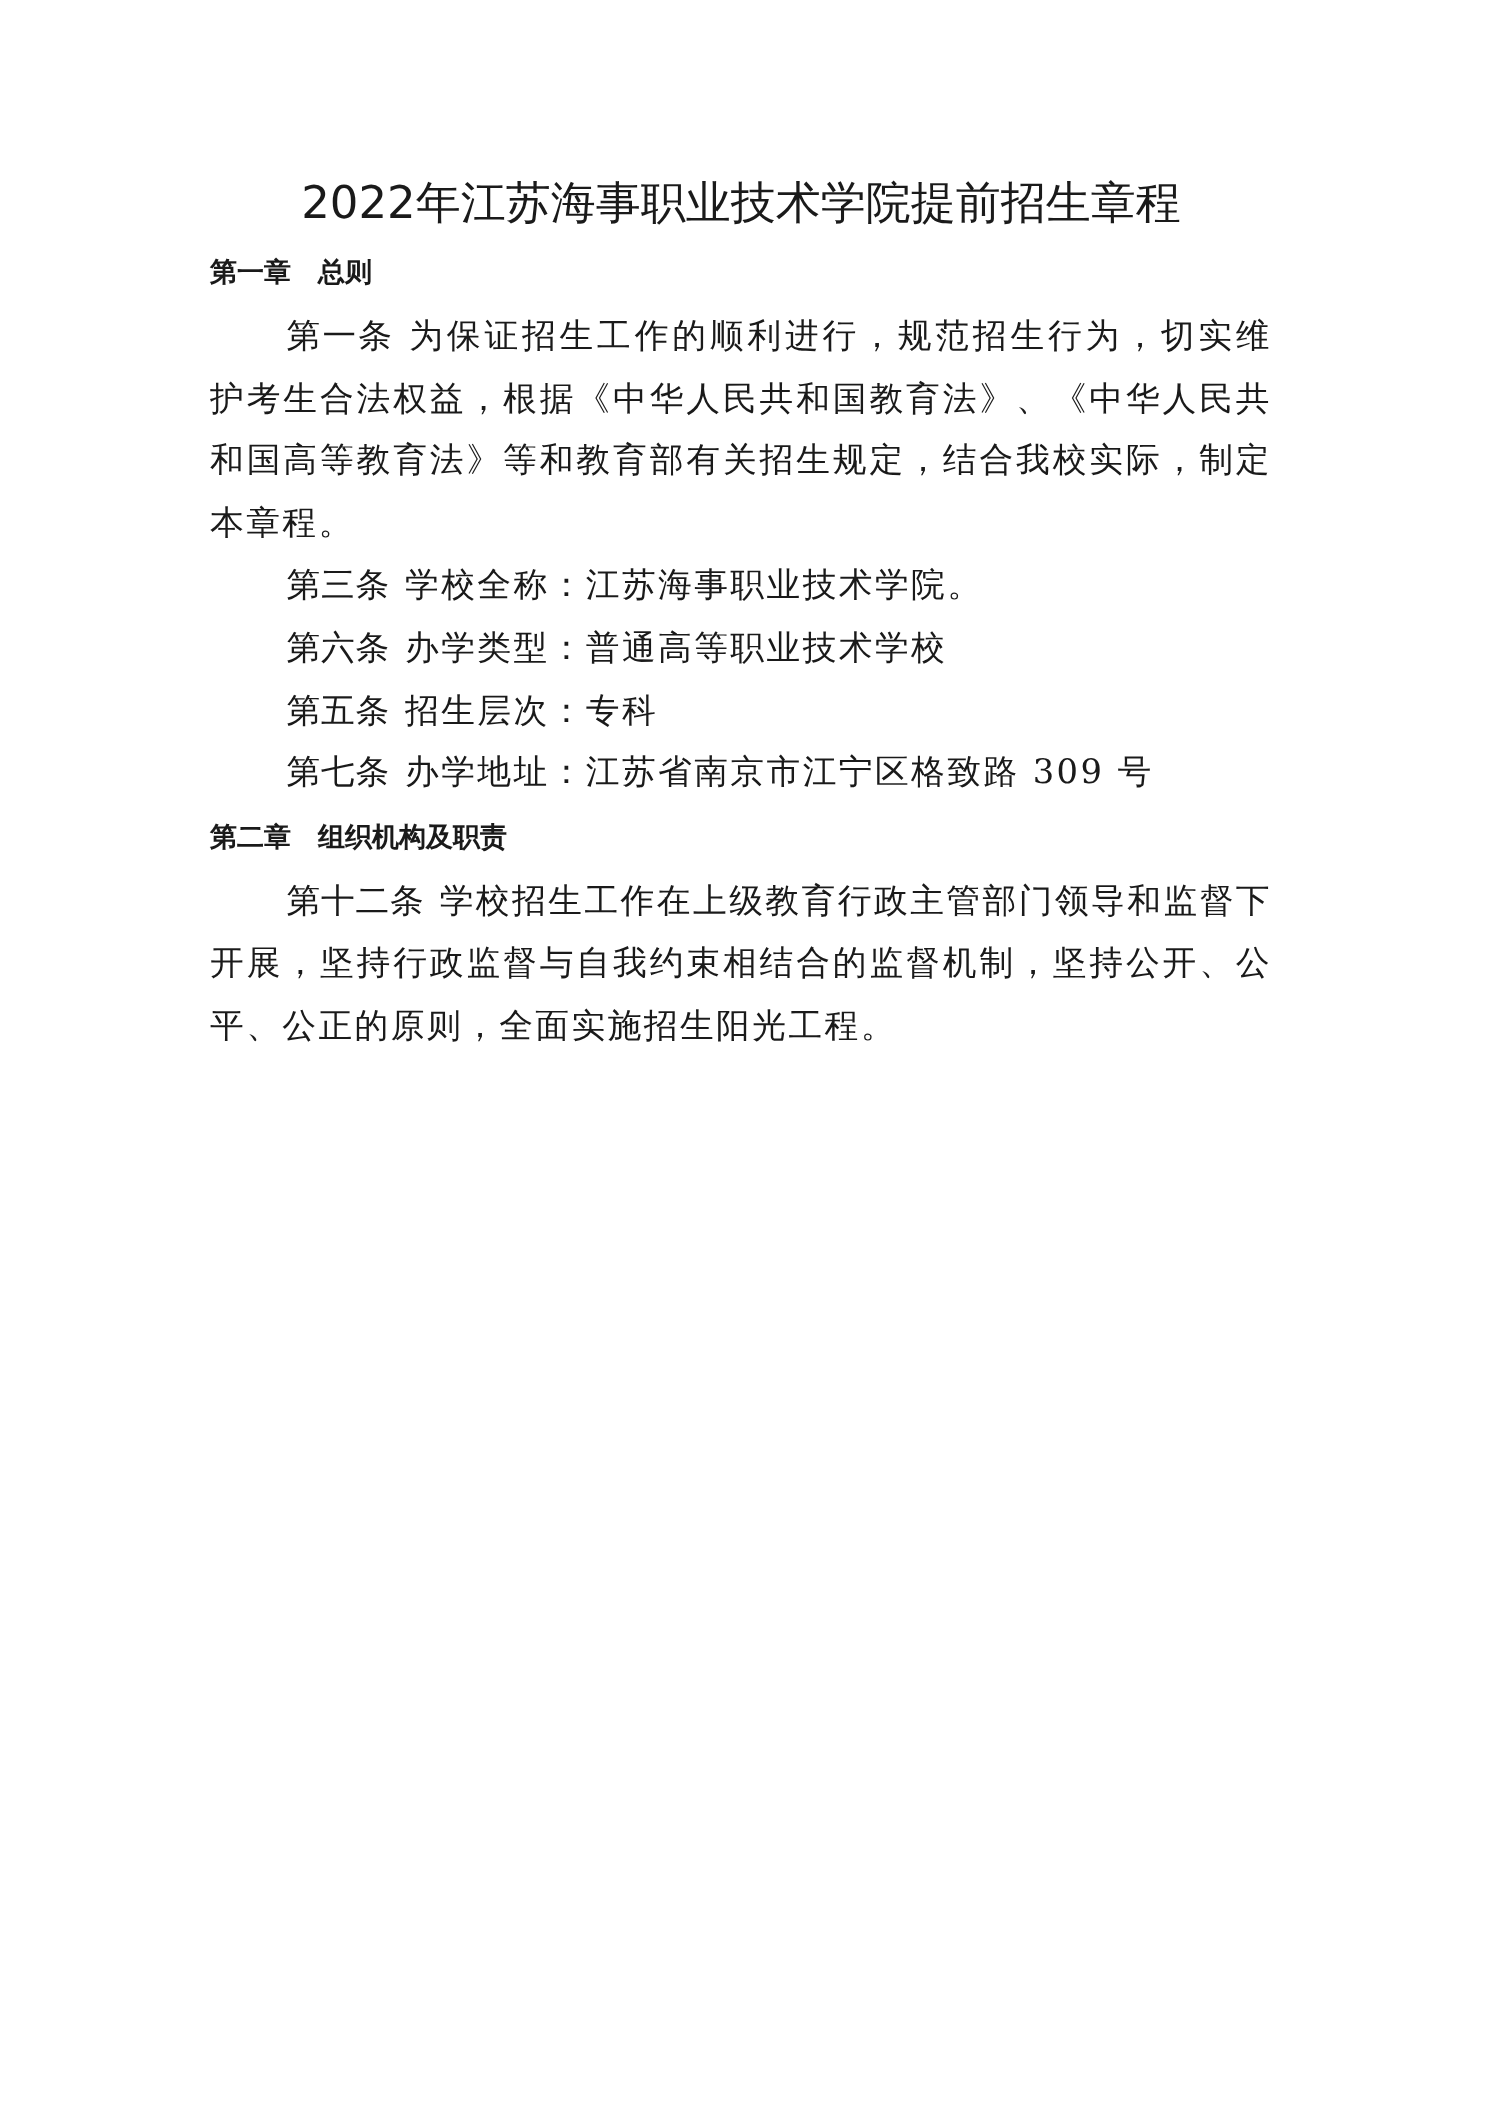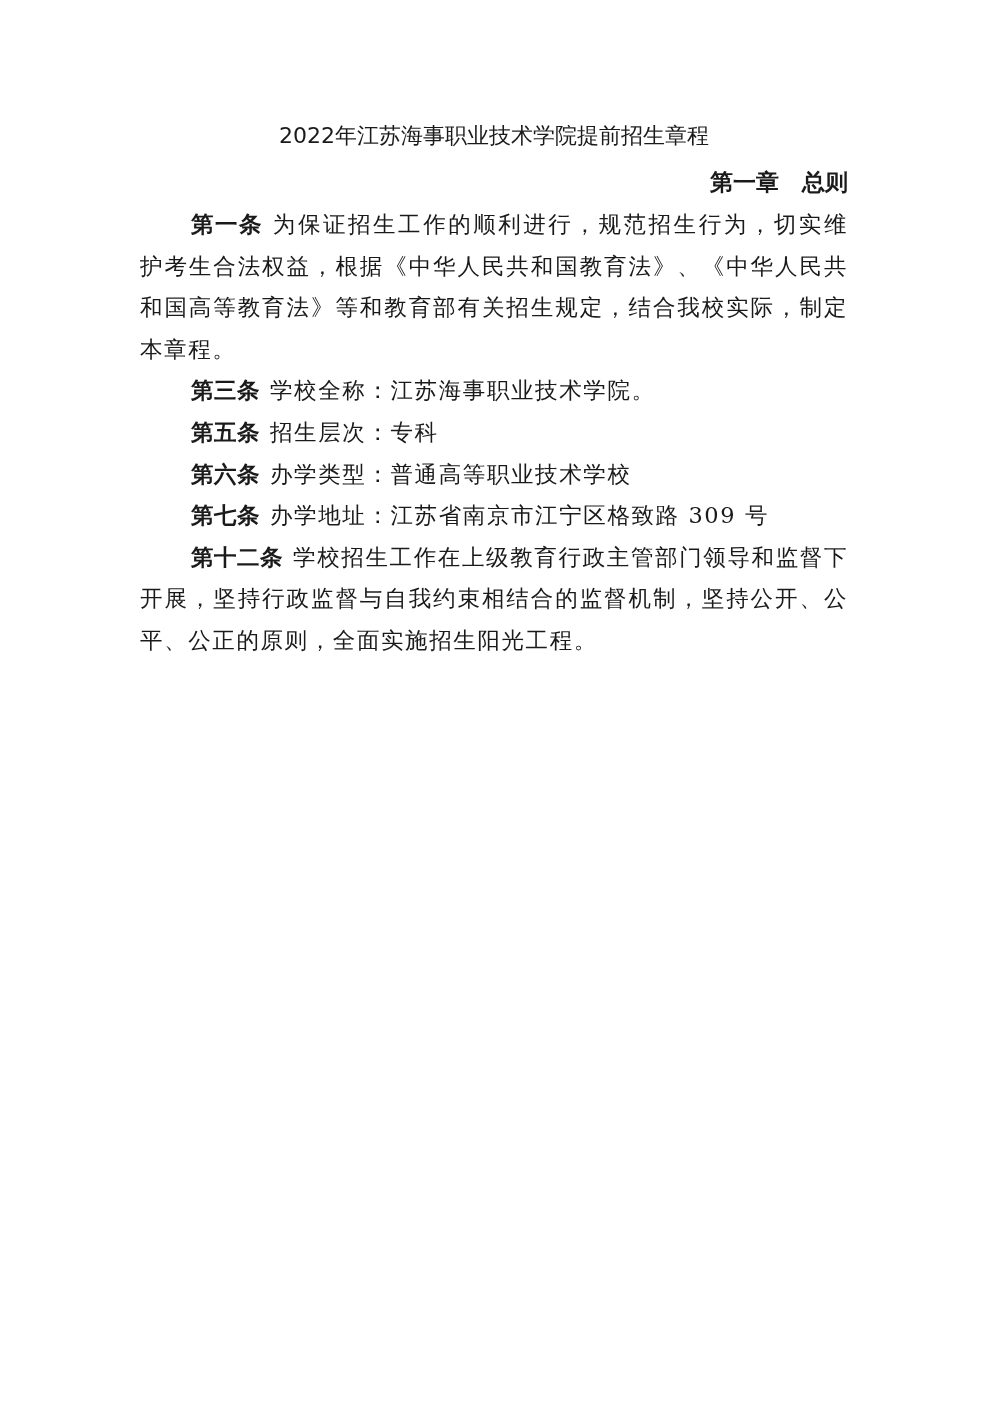--- a/index.html
+++ b/index.html
@@ -4,50 +4,51 @@
 <style>
   html, body { margin: 0; padding: 0; background: #ffffff; }
   body { width: 997px; height: 1413px; position: relative; overflow: hidden; }
   .page {
     position: absolute; left: 140px; top: 112px; width: 708px;
     font-family: "DejaVu Serif", "Liberation Serif", serif;
     color: #1a1a1a;
   }
   .doc-title {
     font-family: "DejaVu Sans", "Liberation Sans", sans-serif;
-    font-size: 22px; line-height: 48px; text-align: center; margin: 0;
+    font-size: 30px; line-height: 48px; text-align: center; margin: 0;
     font-weight: normal; letter-spacing: 0px; white-space: nowrap;
   }
   .chapter {
     font-family: "DejaVu Sans", "Liberation Sans", sans-serif;
-    font-weight: bold; font-size: 23px; line-height: 44px; text-align: right;
+    font-weight: bold; font-size: 18px; line-height: 44px; text-align: left;
     margin: 0; white-space: pre;
   }
   .article {
     font-size: 22.5px; line-height: 41.6px; margin: 0;
     text-indent: 51px; text-align: justify; text-align-last: left;
     letter-spacing: 1.6px;
   }
   .article .art-no {
     font-family: "DejaVu Sans", "Liberation Sans", sans-serif;
-    font-weight: bold; letter-spacing: 0.5px; margin-right: 10px;
+    font-weight: normal; letter-spacing: 0.5px; margin-right: 10px;
   }
   .article .art-body { }
 </style>
 </head>
 <body>
 
 <div class="page">
   <h1 class="doc-title">2022年江苏海事职业技术学院提前招生章程</h1>
 
   <section>
     <h2 class="chapter">第一章　总则</h2>
     <p class="article"><span class="art-no">第一条</span><span class="art-body">为保证招生工作的顺利进行，规范招生行为，切实维护考生合法权益，根据《中华人民共和国教育法》、《中华人民共和国高等教育法》等和教育部有关招生规定，结合我校实际，制定本章程。</span></p>
     <p class="article"><span class="art-no">第三条</span><span class="art-body">学校全称：江苏海事职业技术学院。</span></p>
+    <p class="article"><span class="art-no">第六条</span><span class="art-body">办学类型：普通高等职业技术学校</span></p>
     <p class="article"><span class="art-no">第五条</span><span class="art-body">招生层次：专科</span></p>
-    <p class="article"><span class="art-no">第六条</span><span class="art-body">办学类型：普通高等职业技术学校</span></p>
     <p class="article"><span class="art-no">第七条</span><span class="art-body">办学地址：江苏省南京市江宁区格致路 309 号</span></p>
   </section>
 
   <section>
+    <h2 class="chapter">第二章　组织机构及职责</h2>
     <p class="article"><span class="art-no">第十二条</span><span class="art-body">学校招生工作在上级教育行政主管部门领导和监督下开展，坚持行政监督与自我约束相结合的监督机制，坚持公开、公平、公正的原则，全面实施招生阳光工程。</span></p>
   </section>
 </div>
 
 </body></html>

